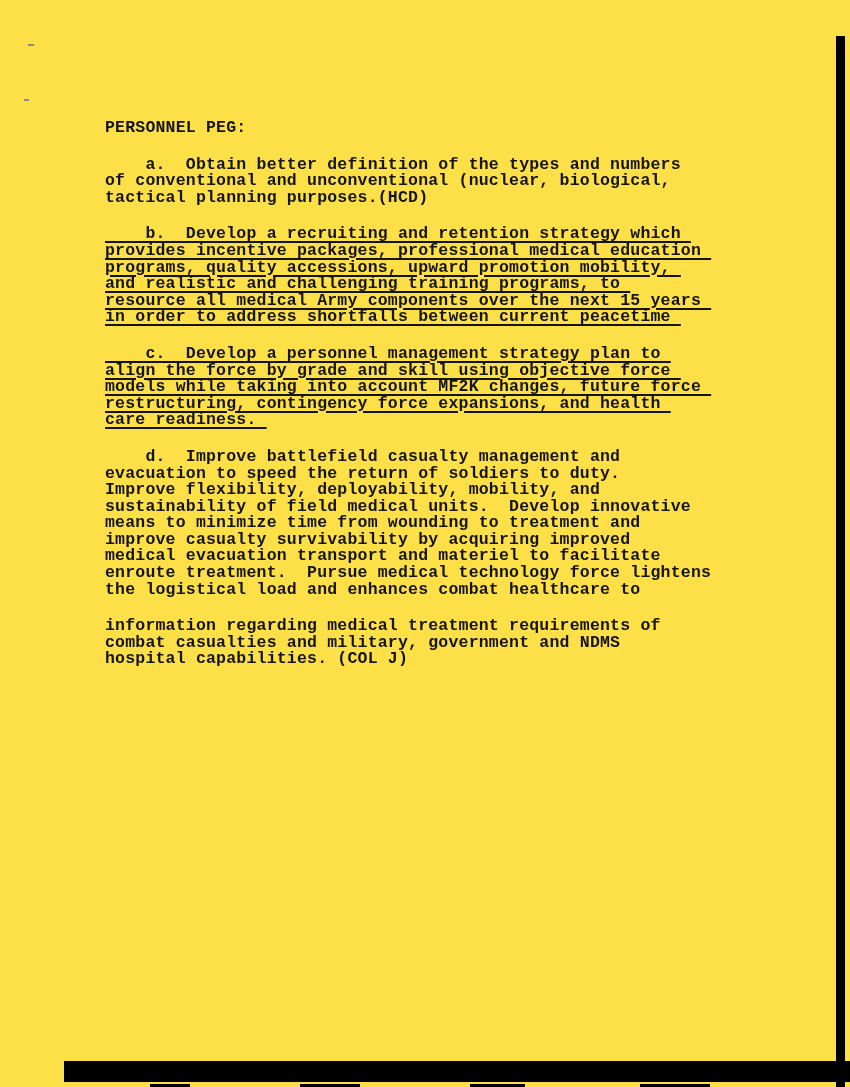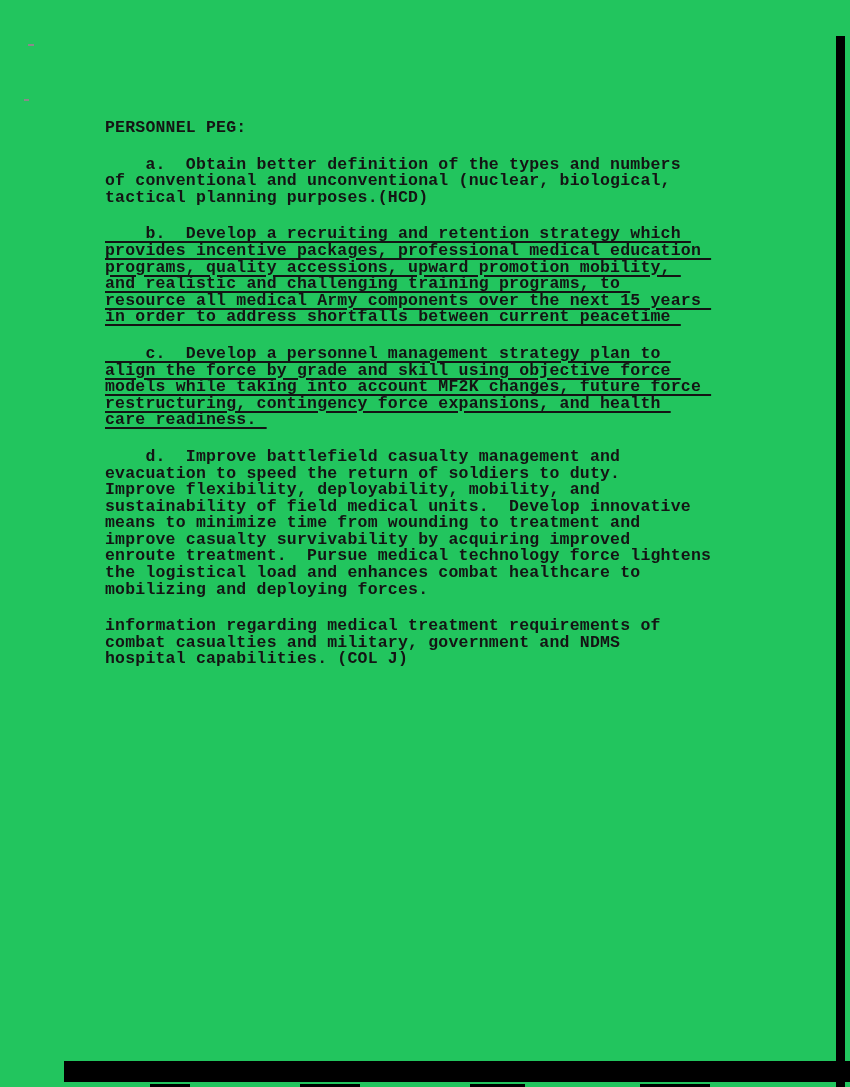--- a/index.html
+++ b/index.html
@@ -4,21 +4,21 @@
 <style>
   html, body {
     margin: 0;
     padding: 0;
     background: #ffffff;
   }
   .sheet {
     position: relative;
     width: 850px;
     height: 1087px;
-    background: #22c55e;
+    background: #fde047;
     overflow: hidden;
     font-family: "Liberation Mono", "DejaVu Sans Mono", monospace;
     color: #141414;
   }
   .doc-content {
     position: absolute;
     left: 105px;
     top: 120px;
     width: 650px;
     font-size: 16.5px;
@@ -103,23 +103,23 @@
           <div class="line">restructuring, contingency force expansions, and health </div>
           <div class="line">care readiness. </div>
         </div>
         <div class="paragraph">
           <div class="line">    d.  Improve battlefield casualty management and</div>
           <div class="line">evacuation to speed the return of soldiers to duty.</div>
           <div class="line">Improve flexibility, deployability, mobility, and</div>
           <div class="line">sustainability of field medical units.  Develop innovative</div>
           <div class="line">means to minimize time from wounding to treatment and</div>
           <div class="line">improve casualty survivability by acquiring improved</div>
+          <div class="line">medical evacuation transport and materiel to facilitate</div>
           <div class="line">enroute treatment.  Pursue medical technology force lightens</div>
           <div class="line">the logistical load and enhances combat healthcare to</div>
-          <div class="line">mobilizing and deploying forces.</div>
         </div>
         <div class="paragraph">
           <div class="line">information regarding medical treatment requirements of</div>
           <div class="line">combat casualties and military, government and NDMS</div>
           <div class="line">hospital capabilities. (COL J)</div>
         </div>
       </div>
   </div>
 
   <div class="scan-right"></div>

